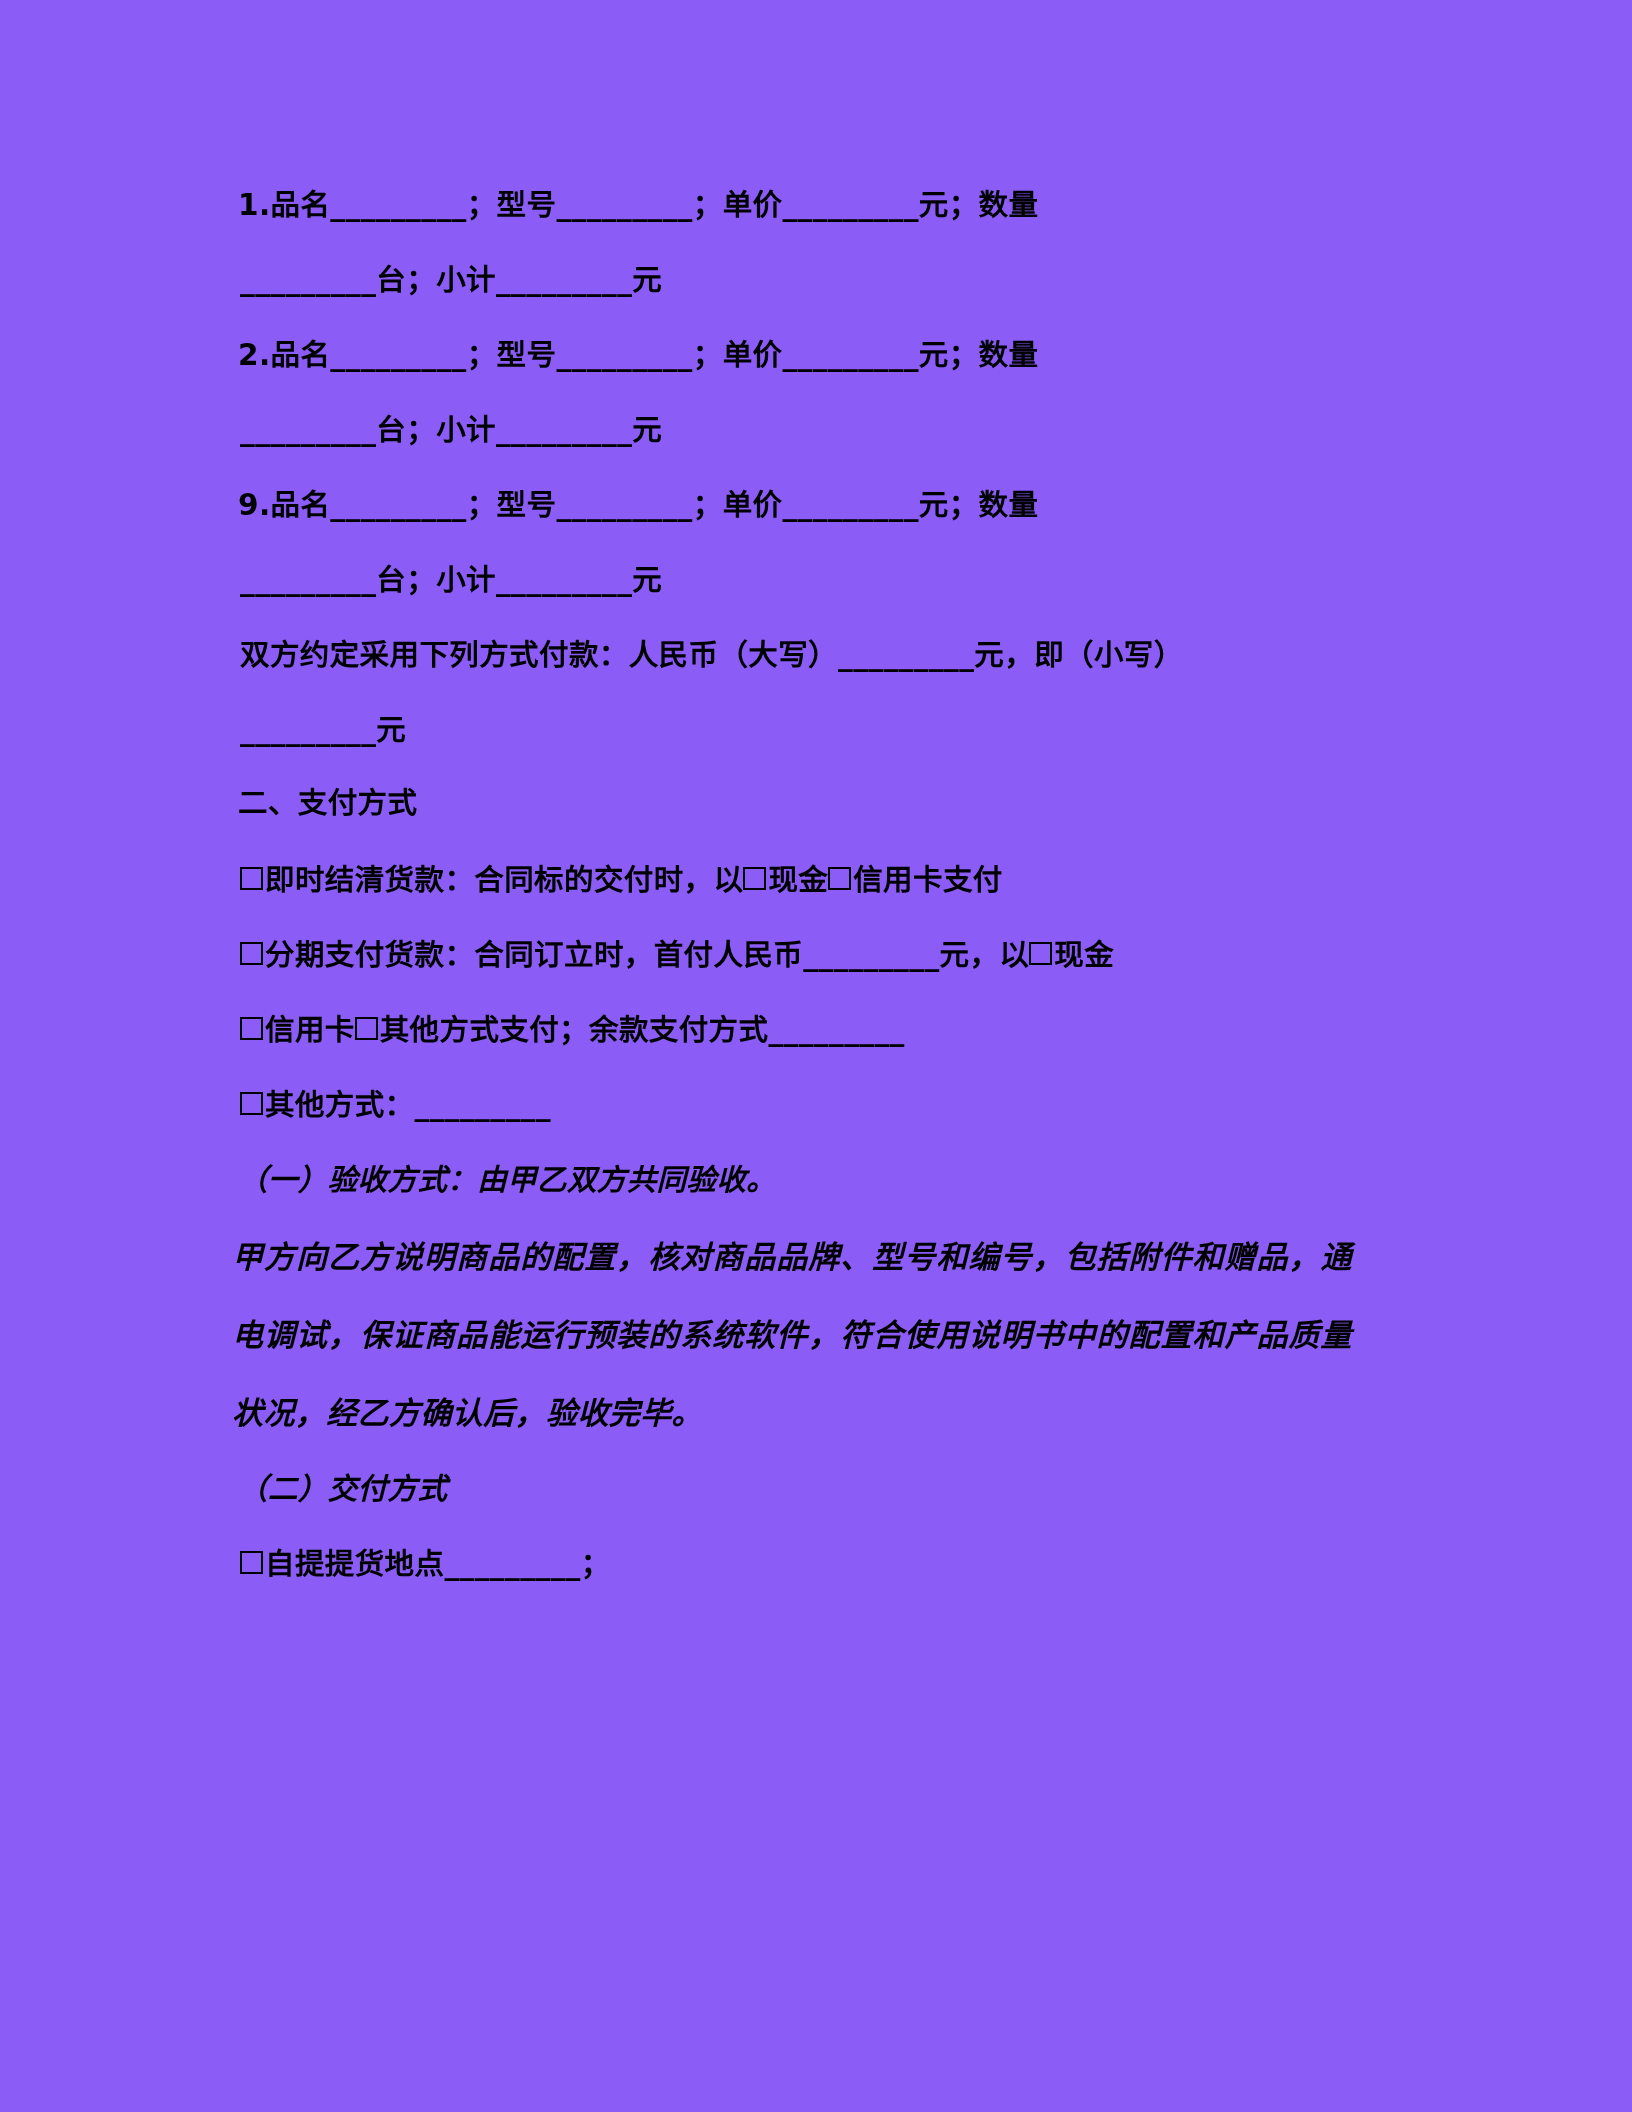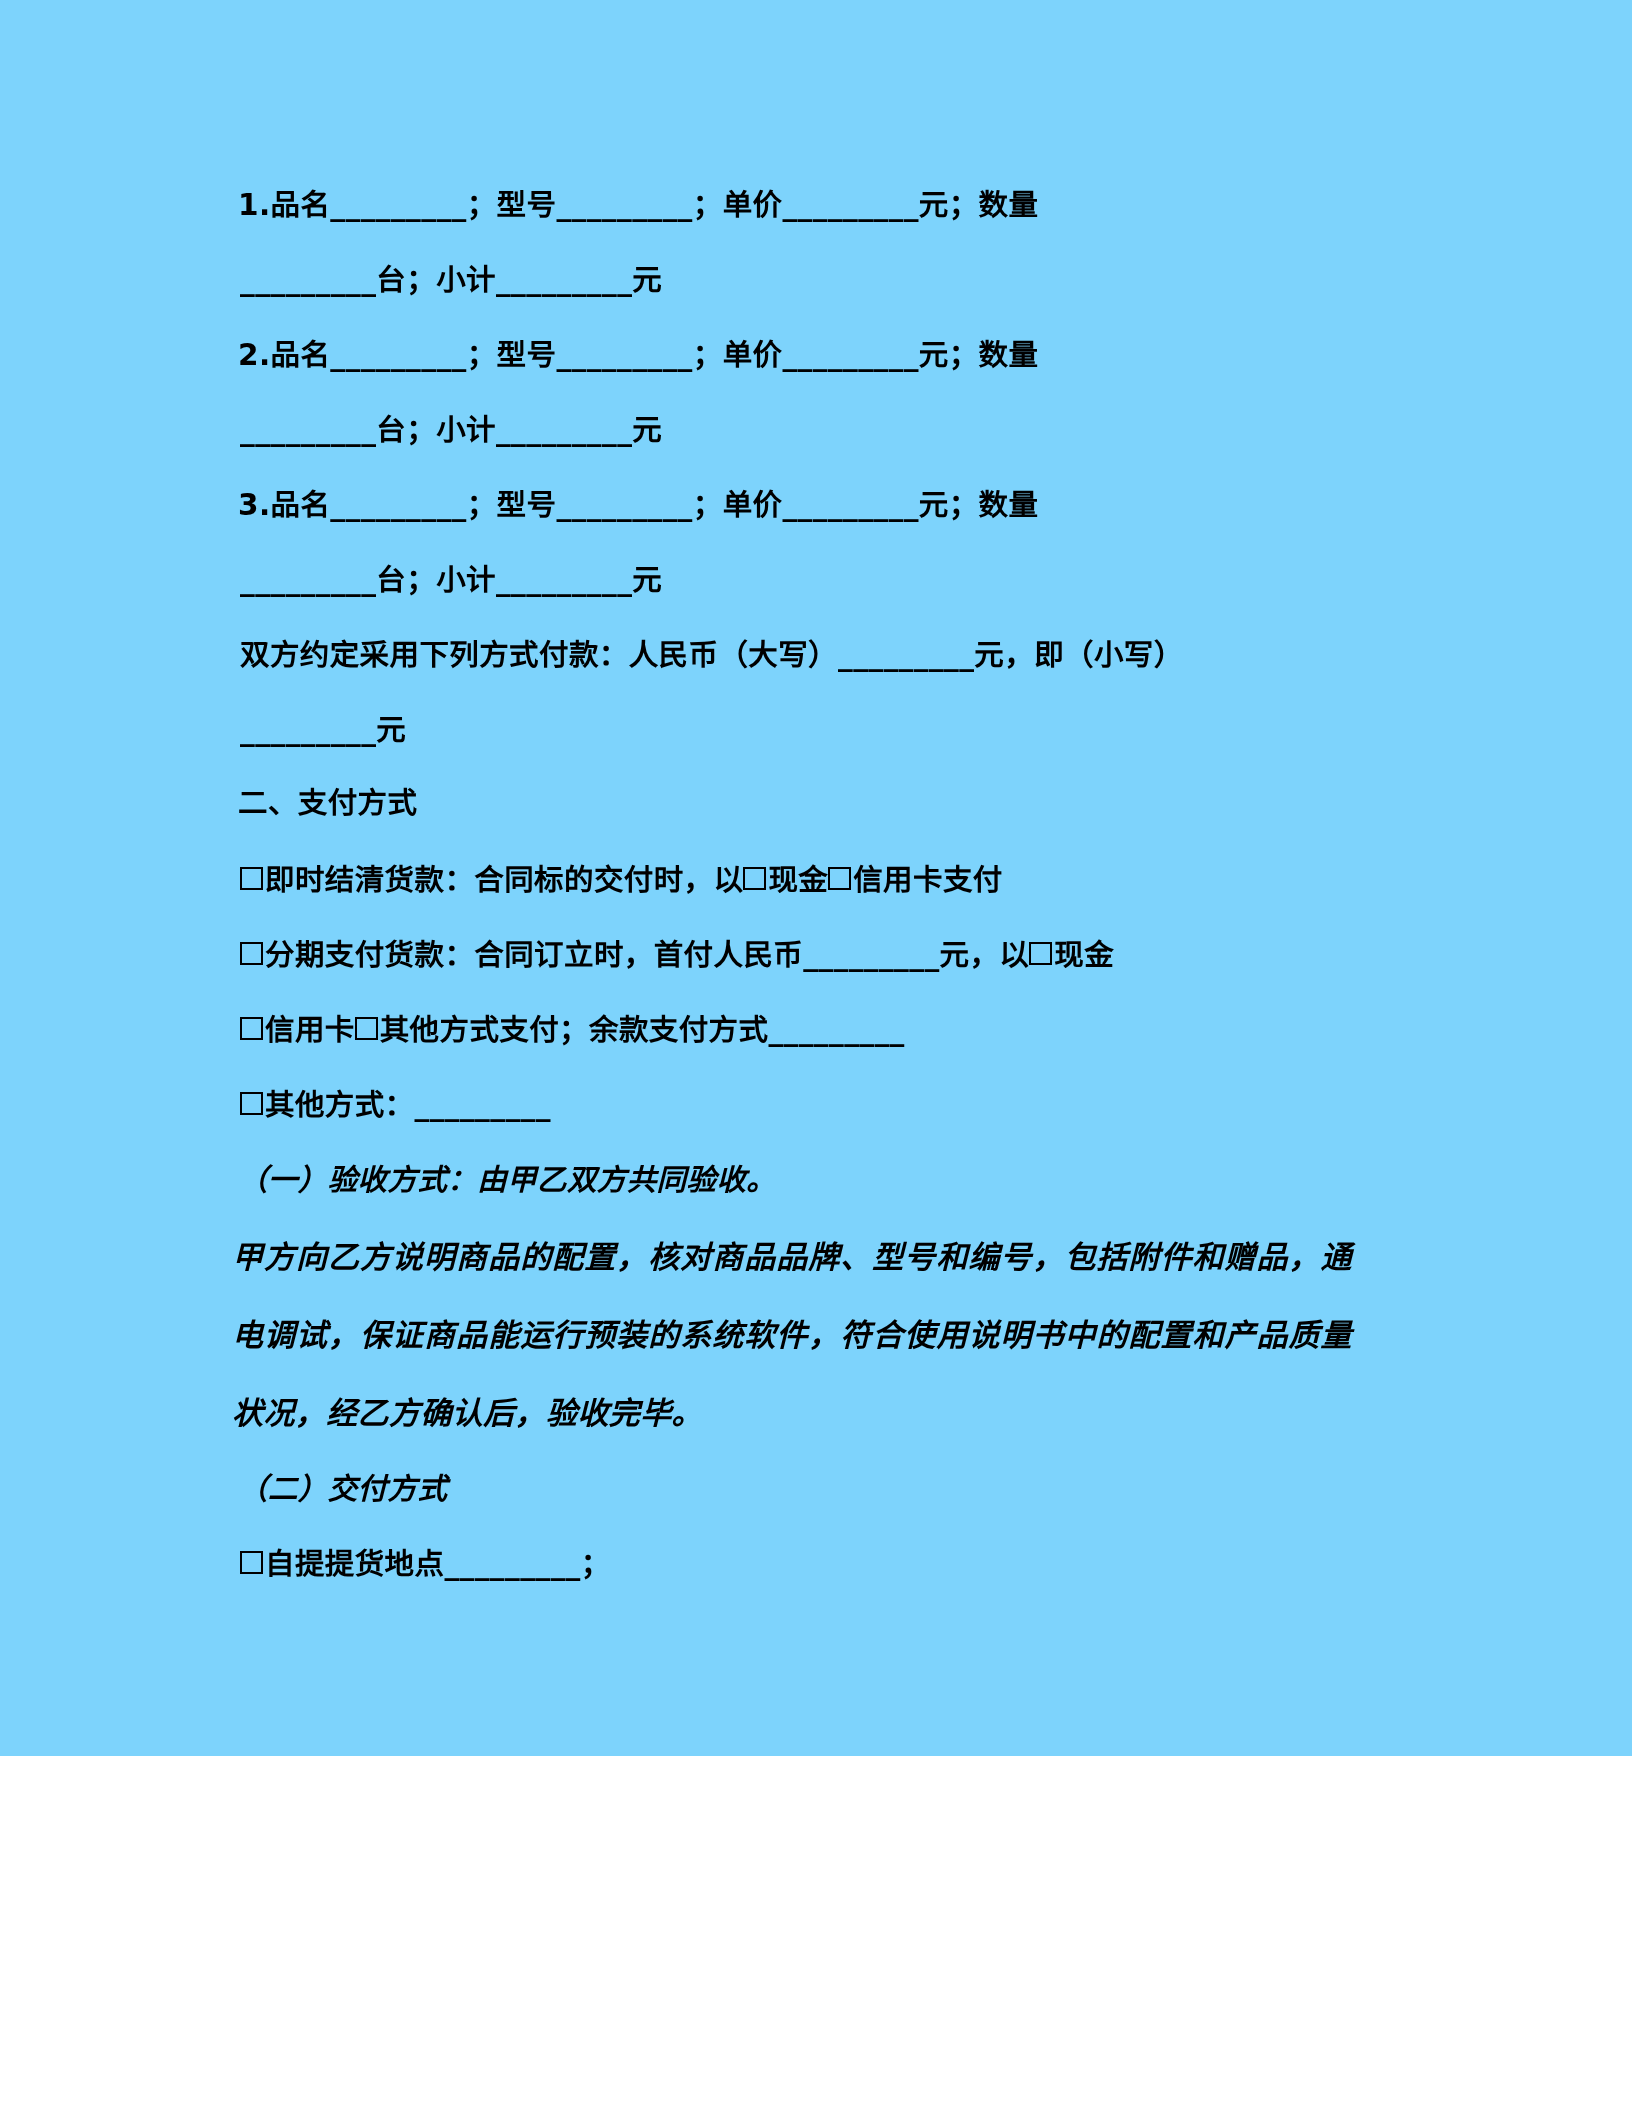--- a/index.html
+++ b/index.html
@@ -10,24 +10,24 @@
   body {
     width: 1632px;
     height: 2112px;
     font-family: "DejaVu Sans", "Liberation Sans", sans-serif;
     color: #000000;
     -webkit-font-smoothing: antialiased;
   }
   .page {
     position: relative;
     width: 1632px;
-    height: 1756px;
+    height: 2112px;
     box-sizing: border-box;
     padding: 168px 190px 0 232px;
-    background: #7dd3fc;
+    background: #8b5cf6;
   }
   .doc-body {
     width: 1120px;
   }
   .line {
     font-size: 29.5px;
     font-weight: bold;
     line-height: 75px;
     letter-spacing: 0.4px;
     white-space: pre-wrap;
@@ -73,21 +73,21 @@
 
 <div class="page">
   <div class="doc-body">
 
     <div class="line item-line">1.品名_________；型号_________；单价_________元；数量</div>
     <div class="line cont-line">_________台；小计_________元</div>
 
     <div class="line item-line">2.品名_________；型号_________；单价_________元；数量</div>
     <div class="line cont-line">_________台；小计_________元</div>
 
-    <div class="line item-line">3.品名_________；型号_________；单价_________元；数量</div>
+    <div class="line item-line">9.品名_________；型号_________；单价_________元；数量</div>
     <div class="line cont-line">_________台；小计_________元</div>
 
     <div class="line cont-line">双方约定采用下列方式付款：人民币（大写）_________元，即（小写）</div>
     <div class="line cont-line">_________元</div>
 
 
     <div class="line heading">二、支付方式</div>
 
 
     <div class="line cont-line"><span class="chk"></span><span>即时结清货款：合同标的交付时，以</span><span class="chk"></span><span>现金</span><span class="chk"></span><span>信用卡</span><span>支付</span></div>

